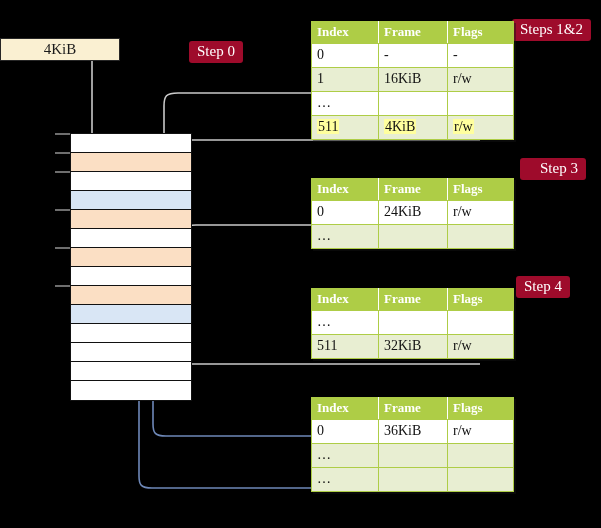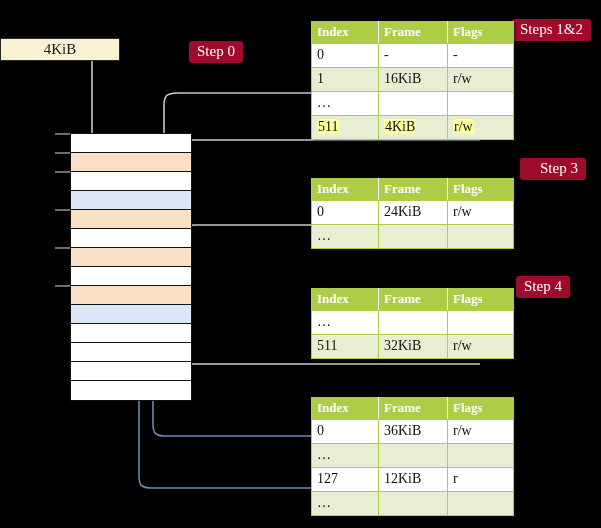--- a/index.html
+++ b/index.html
@@ -280,25 +280,20 @@
         <tr class="plain">
           <td class="c-index">0</td>
           <td class="c-frame">36KiB</td>
           <td class="c-flags">r/w</td>
         </tr>
         <tr class="alt">
           <td class="c-index"><span class="ellip">…</span></td>
           <td class="c-frame"></td>
           <td class="c-flags"></td>
         </tr>
-        <tr class="plain">
-          <td class="c-index">127</td>
-          <td class="c-frame">12KiB</td>
-          <td class="c-flags">r</td>
-        </tr>
         <tr class="alt">
           <td class="c-index"><span class="ellip">…</span></td>
           <td class="c-frame"></td>
           <td class="c-flags"></td>
         </tr>
       </tbody>
     </table>
 
 </div>
 

